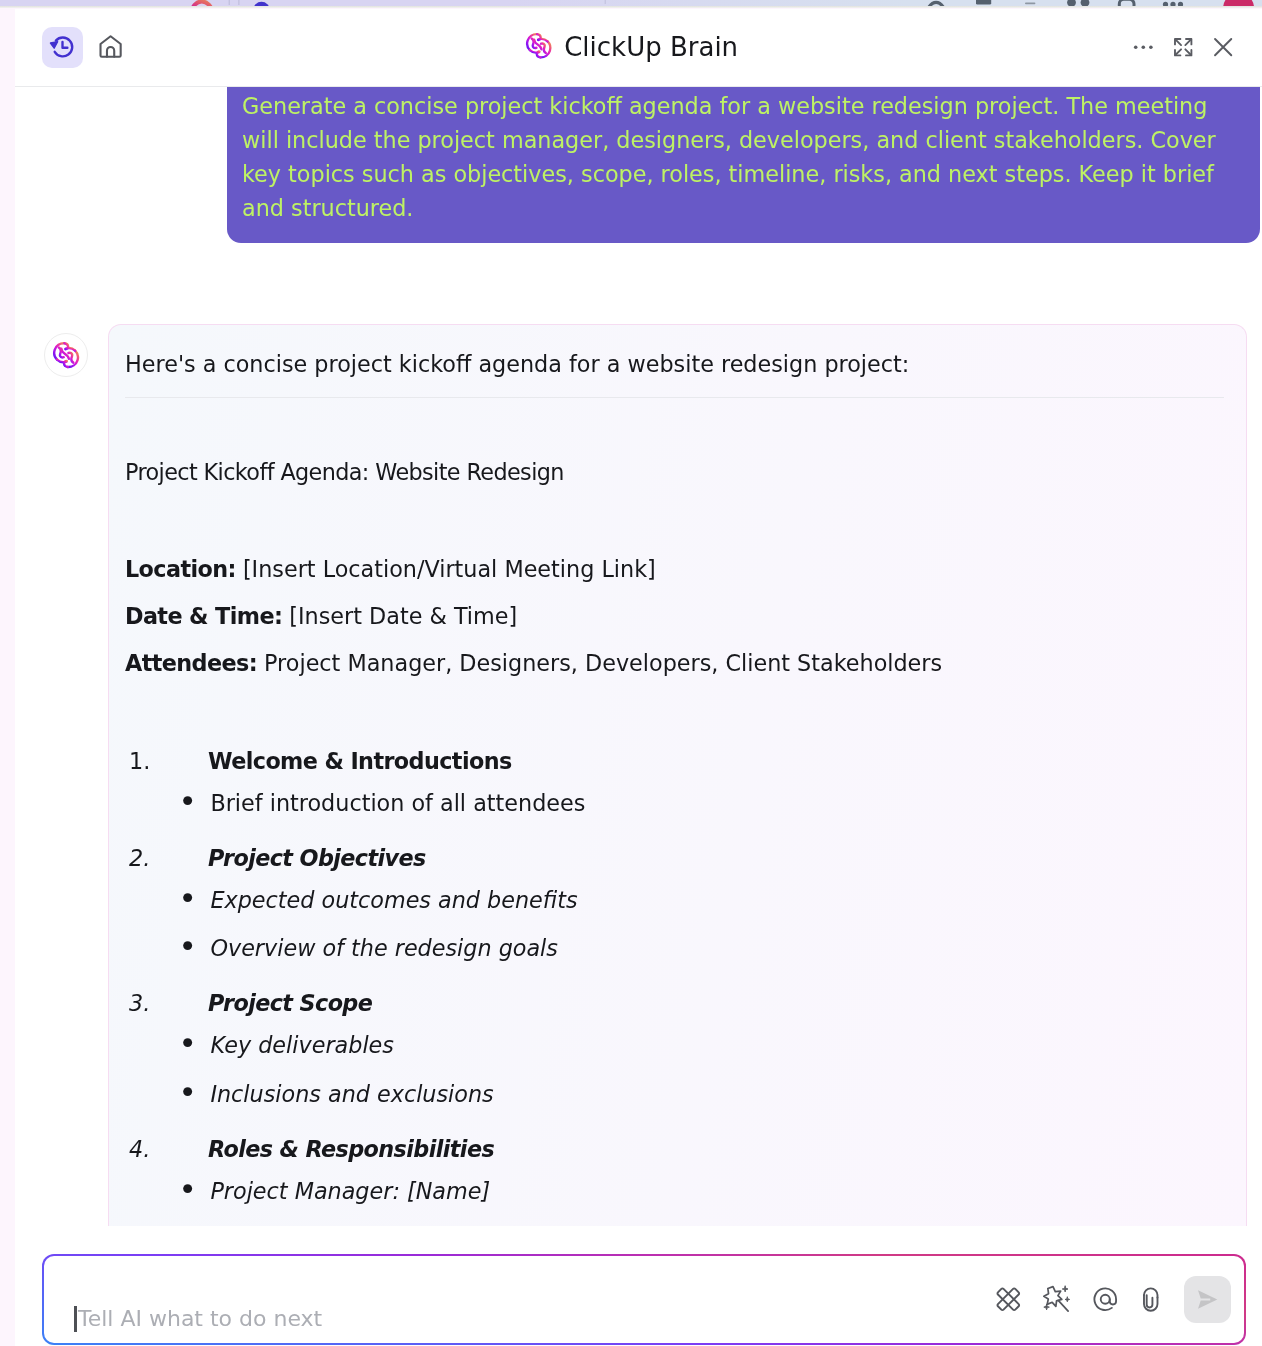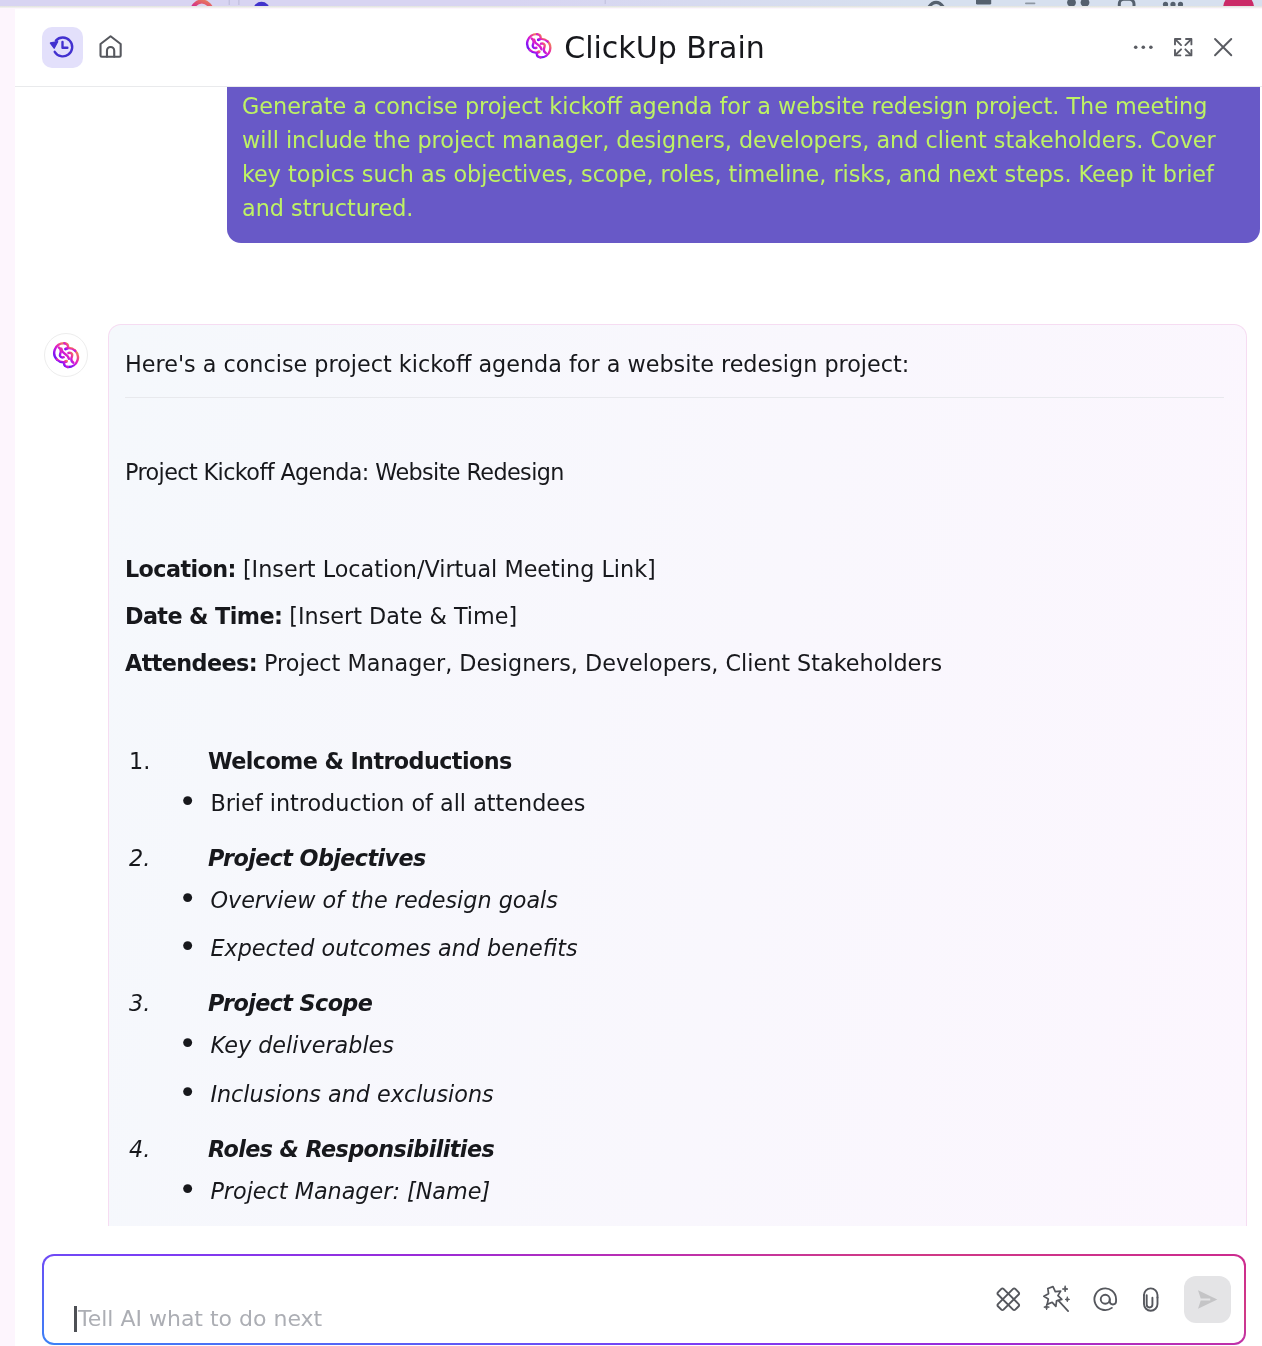--- a/index.html
+++ b/index.html
@@ -21,21 +21,21 @@
   #panel { position:absolute; top:8.5px; left:15px; width:1247px; height:1337.5px;
     background:#fff; }
   
   #hdr { position:relative; height:78px; border-bottom:1.5px solid #e9eaec;
     display:flex; align-items:center; }
   .hdr-left { position:absolute; left:27.4px; display:flex; align-items:center; gap:6.6px; }
   .iconbtn { width:41px; height:41px; border-radius:10px; display:flex;
     align-items:center; justify-content:center; }
   .iconbtn.active { background:#e3e0fb; }
   .hdr-title { position:absolute; left:510.2px; display:flex; align-items:center;
-    gap:11.5px; font-size:30px; color:#17181c; }
+    gap:11.5px; font-size:26px; color:#17181c; }
   .hdr-right { position:absolute; left:1116.1px; display:flex; align-items:center; gap:0; }
   
   #scroll { position:relative; height:1139.3px; overflow:hidden; }
   .user-bubble { position:absolute; left:212px; top:-6px; width:1033px;
     background:#6859c7; color:#bef264; border-radius:0 0 14px 14px;
     padding:8px 44px 18.5px 15px; font-size:22.3px; line-height:34px; }
   .assistant { position:absolute; left:29px; top:237px; display:flex; gap:20px; align-items:flex-start; }
   .avatar { width:44px; height:44px; margin-top:9.8px; border-radius:50%; border:1.2px solid #ededed;
     background:#fff; display:flex; align-items:center; justify-content:center; flex:0 0 auto;}
   .card { width:1139px; border:1px solid #f6dcf2; border-bottom:none;
@@ -209,22 +209,22 @@
           <p><b>Location:</b> <span>[Insert Location/Virtual Meeting Link]</span></p>
           <p><b>Date &amp; Time:</b> <span>[Insert Date &amp; Time]</span></p>
           <p><b>Attendees:</b> <span>Project Manager, Designers, Developers, Client Stakeholders</span></p>
           <ol class="agenda">
             <li><span class="t">Welcome &amp; Introductions</span>
               <ul class="sub">
                   <li>Brief introduction of all attendees</li>
                 </ul></li>
             <li><span class="t">Project Objectives</span>
               <ul class="sub">
-                  <li>Overview of the redesign goals</li>
-              <li>Expected outcomes and benefits</li>
+                  <li>Expected outcomes and benefits</li>
+              <li>Overview of the redesign goals</li>
                 </ul></li>
             <li><span class="t">Project Scope</span>
               <ul class="sub">
                   <li>Key deliverables</li>
               <li>Inclusions and exclusions</li>
                 </ul></li>
             <li><span class="t">Roles &amp; Responsibilities</span>
               <ul class="sub">
                   <li>Project Manager: [Name]</li>
                 </ul></li>

